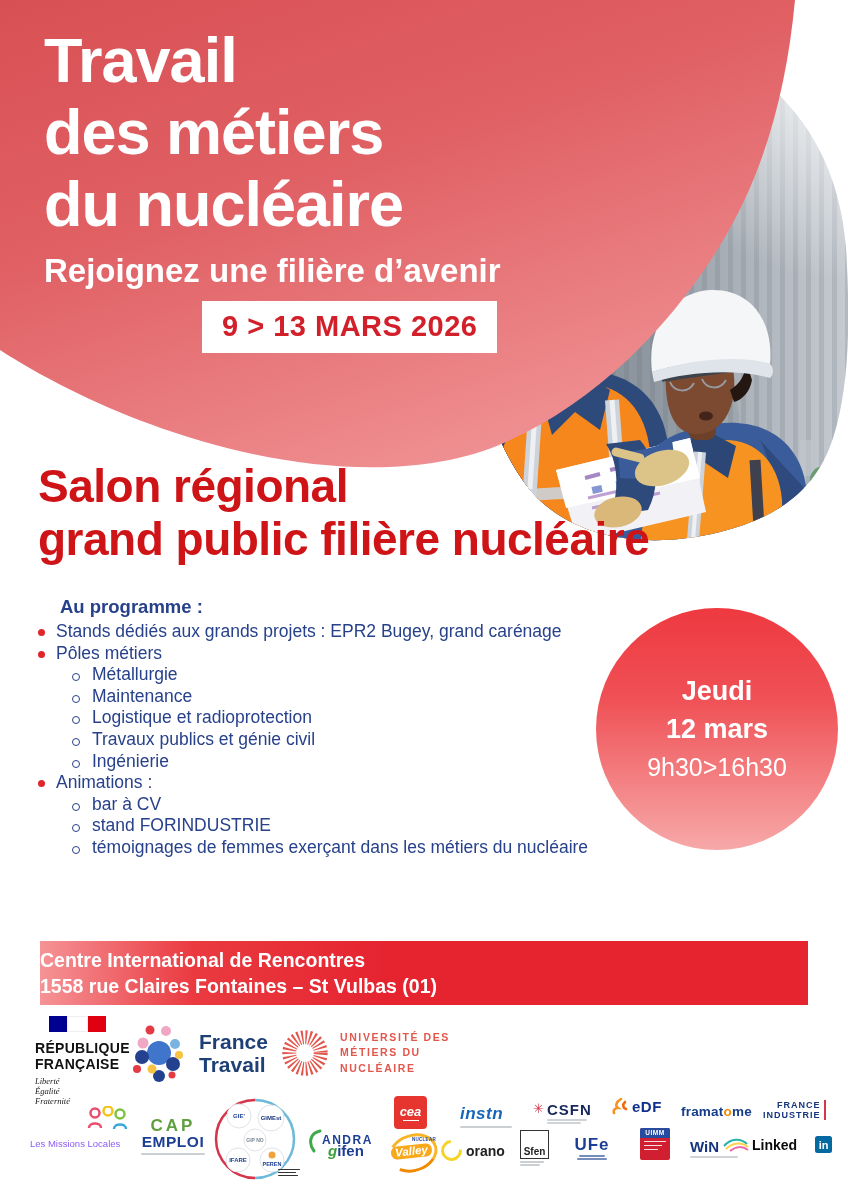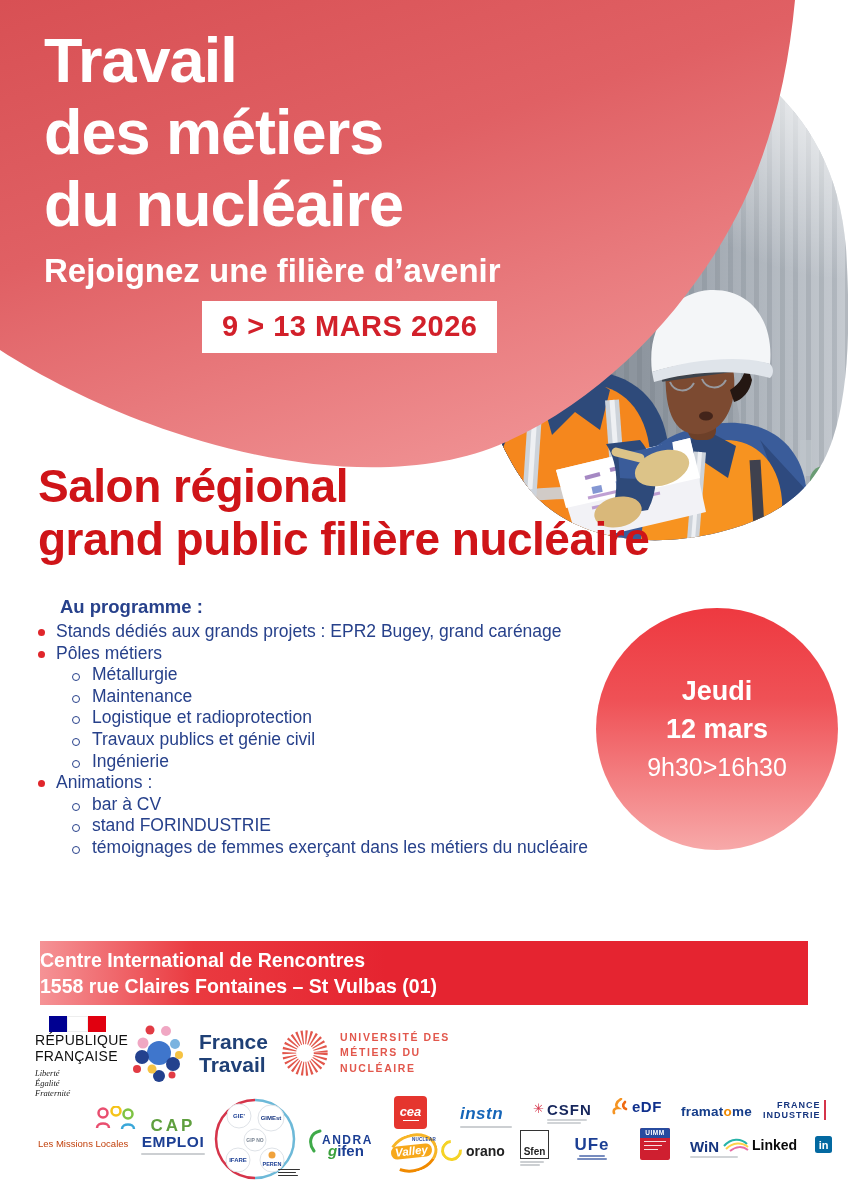--- a/index.html
+++ b/index.html
@@ -37,31 +37,31 @@
   
   .venue{left:40px;top:941px;width:768px;height:64px;color:#fff;text-align:left;
     background:linear-gradient(90deg,#f59396 0%,#ea3a40 20%,#e52430 45%,#e52430 100%);}
   .venue div{font-weight:700;font-size:19.5px;line-height:26px;}
   .venue .v1{margin-top:6px;}
 
   
   .rf{left:35px;top:1016px;width:110px;color:#111;}
   .rf-flag{display:flex;width:57px;height:16px;margin-left:14px;}
   .rf-flag span{flex:1;}
-  .rf-name{font-size:14px;font-weight:400;line-height:16px;letter-spacing:.3px;margin-top:0;}
+  .rf-name{font-size:14px;font-weight:700;line-height:16px;letter-spacing:.3px;margin-top:8px;}
   .rf-motto{font-family:"Liberation Serif",serif;font-style:italic;font-size:8.5px;line-height:10px;margin-top:4px;color:#222;}
   .ft{left:128px;top:1022px;display:flex;align-items:center;gap:9px;}
   .ft-name{color:#1f4076;font-weight:700;font-size:21px;line-height:23px;}
   .umn{left:280px;top:1028px;display:flex;align-items:center;gap:10px;}
   .umn-name{color:#e2574c;font-weight:700;font-size:10.5px;line-height:15.5px;letter-spacing:1.6px;}
 
   
   .pt{position:absolute;}
   .tl{display:block;background:#9aa0a6;height:1.5px;border-radius:1px;}
-  .lml{left:30px;top:1106px;width:160px;color:#c2410c;margin-left:8px;}
+  .lml{left:30px;top:1106px;width:160px;color:#8b5cf6;}
   .lml-txt{font-size:9.5px;font-weight:500;margin-top:2px;}
   .cap{left:133px;top:1108px;width:80px;text-align:center;}
   .cap .c1{color:#5f9f3e;font-weight:800;font-size:17px;letter-spacing:3px;line-height:17px;margin-top:9px;}
   .cap .c2{color:#1c3f94;font-weight:800;font-size:15.5px;letter-spacing:.5px;line-height:16px;}
   .gie{left:212px;top:1096px;width:86px;height:86px;}
   .gie-side{position:absolute;right:-2px;bottom:6px;width:22px;}
   .andra{left:306px;top:1102px;display:flex;align-items:center;margin-top:25px;}
   .andra-txt{color:#1c3f94;font-weight:800;font-size:12px;letter-spacing:1.5px;}
   .gifen{left:328px;top:1142px;font-size:15px;font-weight:800;}
   .gifen .gi{color:#3aa03c;font-style:italic;}

